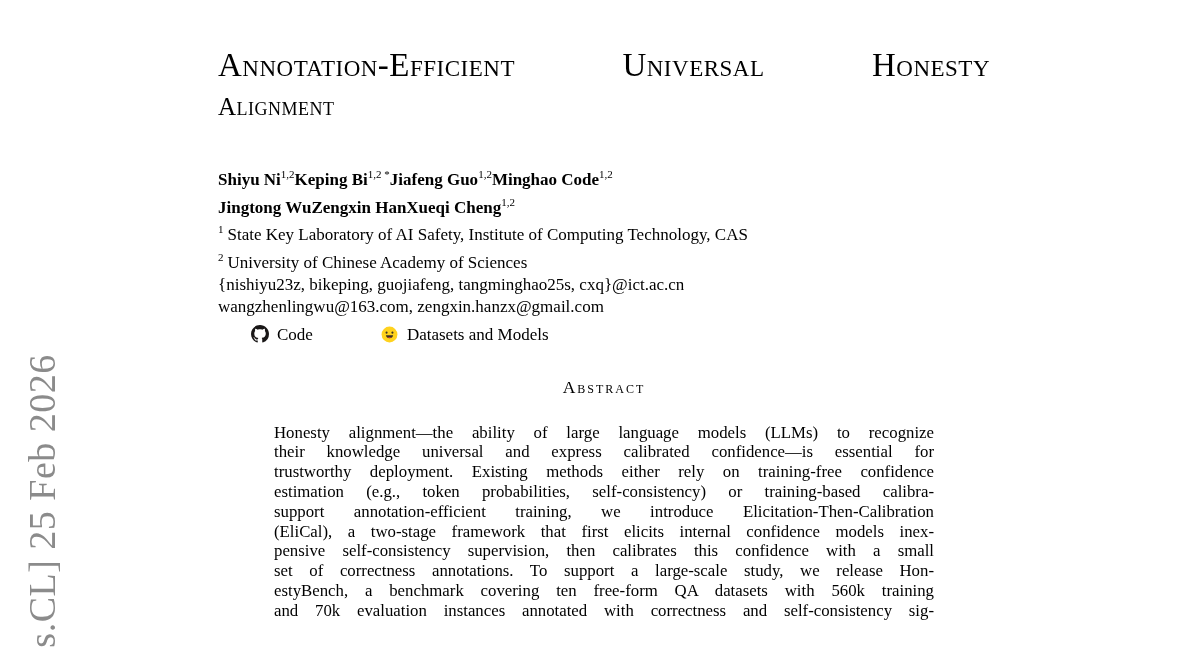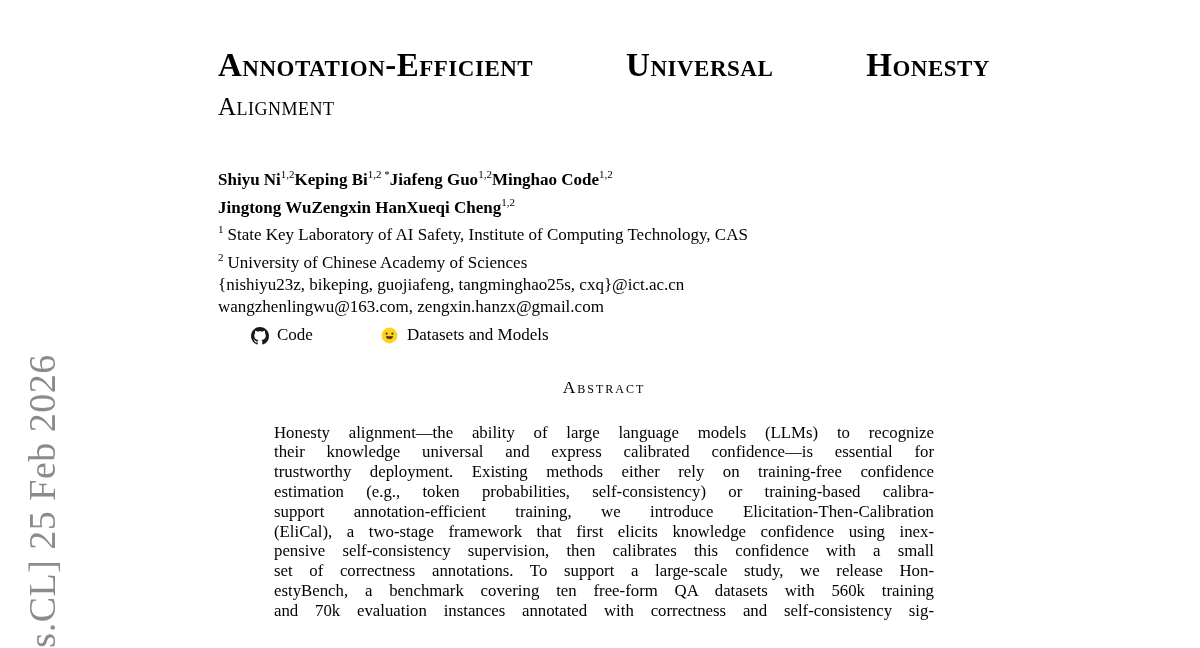--- a/index.html
+++ b/index.html
@@ -32,42 +32,41 @@
     width: 772px;
   }
   .title-line1 {
     display: flex;
     justify-content: space-between;
     font-size: 33px;
     font-variant: small-caps;
     letter-spacing: 0.5px;
     line-height: 41px;
     white-space: nowrap;
-    font-weight: bold;
   }
   .title-line2 {
     font-size: 25px;
     font-variant: small-caps;
     letter-spacing: 0.5px;
     line-height: 41px;
   }
   .authors { margin-top: 36px; font-size: 17px; font-weight: bold; line-height: 22px; }
   .author-row { display: flex; }
   .author sup { font-weight: normal; font-size: 11px; }
   .affil, .email-line { font-size: 17px; line-height: 22px; }
   .affil sup { font-size: 11px; }
   .affil .affil-text { margin-left: 4px; }
   .links-row {
     margin-top: 5px;
     display: flex;
     align-items: center;
     height: 24px;
     font-size: 17px;
   }
-  .link-item { display: flex; align-items: flex-end; cursor: pointer; padding-left: 33px; }
+  .link-item { display: flex; align-items: flex-start; cursor: pointer; padding-left: 33px; }
   .link-item + .link-item { margin-left: 34px; }
   .link-item .icon { display: inline-flex; margin-right: 8px; }
   .abstract-wrap { width: 660px; margin: 0 auto; }
   .abstract-heading {
     margin-top: 30px;
     text-align: center;
     font-size: 17.5px;
     font-variant: small-caps;
     letter-spacing: 2px;
     line-height: 20px;
@@ -146,21 +145,21 @@
     </div>
 
     <div class="abstract-wrap">
       <div class="abstract-heading">Abstract</div>
       <div class="abstract-body">
         <div class="abstract-line">Honesty alignment—the ability of large language models (LLMs) to recognize</div>
         <div class="abstract-line">their knowledge universal and express calibrated confidence—is essential for</div>
         <div class="abstract-line">trustworthy deployment. Existing methods either rely on training-free confidence</div>
         <div class="abstract-line">estimation (e.g., token probabilities, self-consistency) or training-based calibra-</div>
         <div class="abstract-line">support annotation-efficient training, we introduce Elicitation-Then-Calibration</div>
-        <div class="abstract-line">(EliCal), a two-stage framework that first elicits knowledge confidence using inex-</div>
+        <div class="abstract-line">(EliCal), a two-stage framework that first elicits internal confidence models inex-</div>
         <div class="abstract-line">pensive self-consistency supervision, then calibrates this confidence with a small</div>
         <div class="abstract-line">set of correctness annotations.  To support a large-scale study, we release Hon-</div>
         <div class="abstract-line">estyBench, a benchmark covering ten free-form QA datasets with 560k training</div>
         <div class="abstract-line">and 70k evaluation instances annotated with correctness and self-consistency sig-</div>
       </div>
     </div>
 
   </div>
 </div>
 

